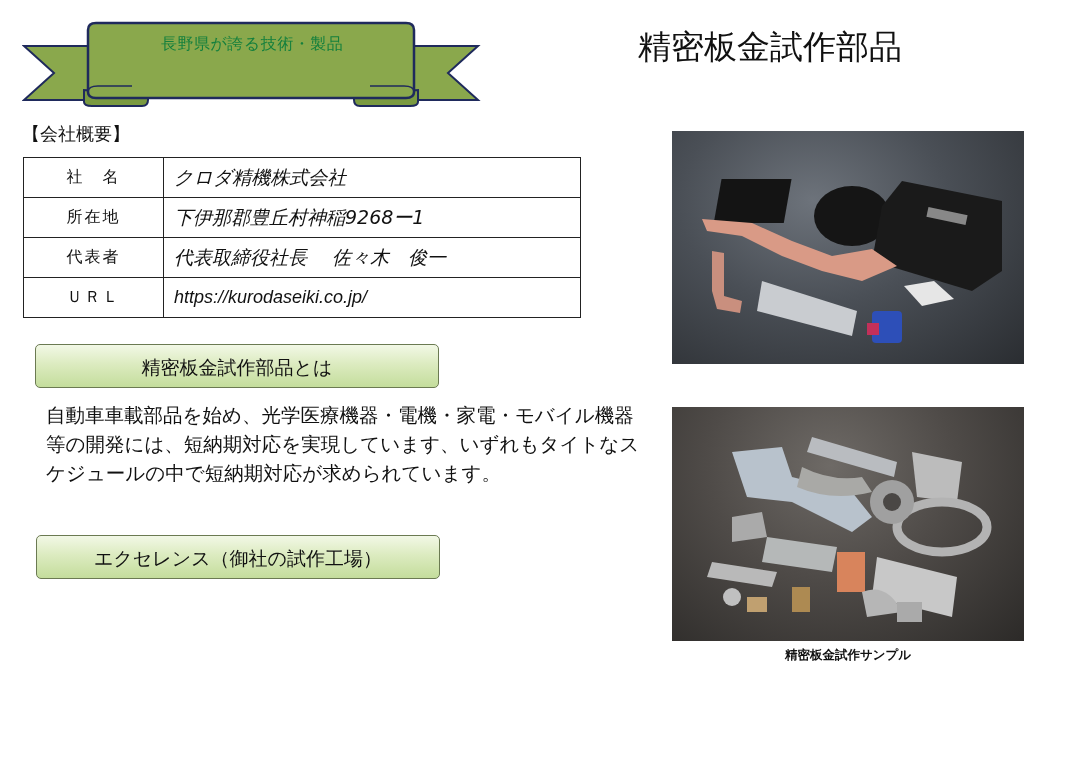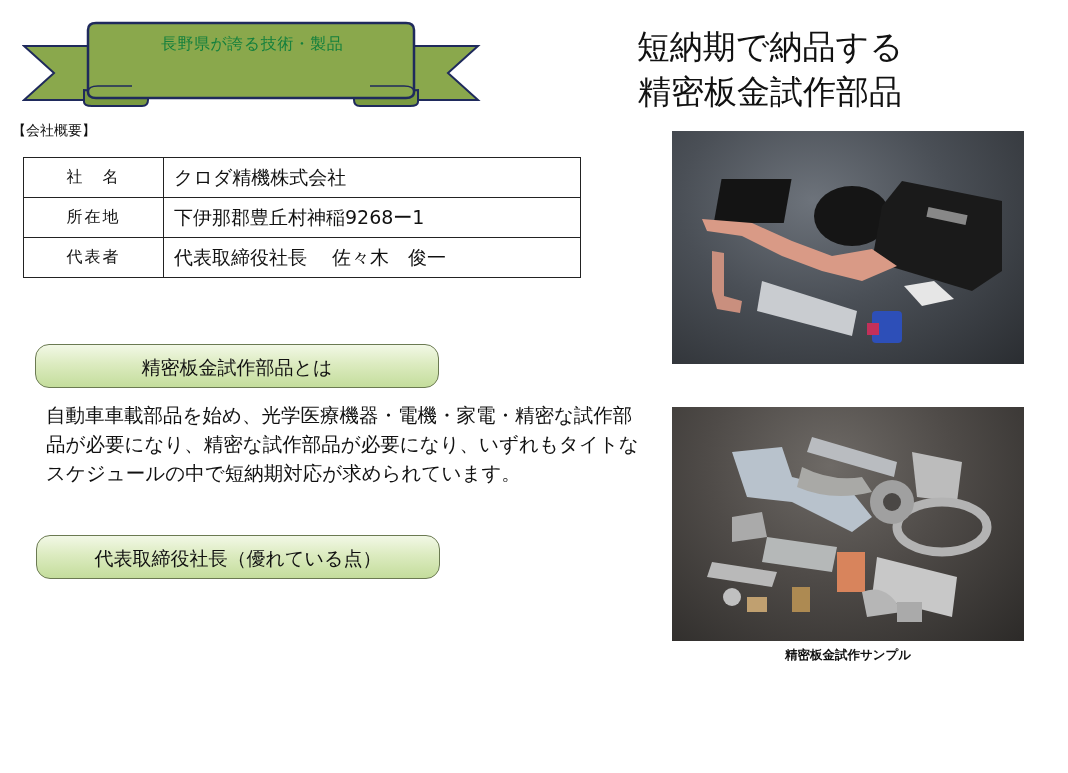--- a/index.html
+++ b/index.html
@@ -14,29 +14,29 @@
                  font-family:"DejaVu Sans", sans-serif; }
   .banner-l1 { top:14px; font-size:16px; letter-spacing:0.5px; }
   .banner-l2 { top:40px; font-size:15px; }
   .banner-l2 b { font-weight:bold; }
 
   
   #headline { left:610px; top:24px; width:320px; text-align:center;
               font-size:33px; line-height:45px; color:#111; }
 
   
-  #company-heading { left:12px; top:122px; font-size:14px; }
+  #company-heading { left:22px; top:122px; font-size:18px; }
   #company-table { left:23px; top:157px; border-collapse:collapse; width:558px; }
   #company-table td { border:1.5px solid #222; height:39px; padding:0; font-size:16px; }
   #company-table td.k { width:139px; text-align:center; letter-spacing:2px; }
-  #company-table td.v { padding-left:10px; font-size:19px; }
+  #company-table td.v { padding-left:10px; font-size:19px;font-style:italic; }
   #company-table td.v.url { font-family:"Liberation Sans", sans-serif; font-size:18px; }
 
   
-  .pill { width:404px; height:44px; border:1px solid #6b7a52; border-radius:14px;
+  .pill { width:404px; height:44px; border:1px solid #6b7a52; border-radius:5px;
           background:linear-gradient(to bottom, #f2f8e6 0%, #dcebc0 45%, #c4dd9c 100%);
           text-align:center; line-height:44px; font-size:19px; color:#111; box-sizing:border-box; }
   #pill1 { left:35px; top:344px; }
   #pill2 { left:36px; top:535px; }
 
   .para { left:46px; width:600px; font-size:19.5px; line-height:29px; color:#111; }
   #para1 { top:401px; }
   #para2 { top:591px; }
   #para2 .line { display:block; }
   #para2 .gap { margin-top:2px; }
@@ -63,46 +63,49 @@
     <path d="M396,70 L396,82 Q396,86 388,86 L338,86 Q332,86 332,80 L332,74 Z" fill="#7a9a40" stroke="#1f2a5c" stroke-width="2"></path>
 
     <path d="M66,10 Q66,3 74,3 L384,3 Q392,3 392,10 L392,72 Q392,78 384,78 L74,78 Q66,78 66,72 Z" fill="#8aa84c" stroke="#1f2a5c" stroke-width="2.5"></path>
     <path d="M66,72 Q66,66 76,66 L110,66" fill="none" stroke="#1f2a5c" stroke-width="1.5"></path>
     <path d="M392,72 Q392,66 382,66 L348,66" fill="none" stroke="#1f2a5c" stroke-width="1.5"></path>
   </svg>
   <div class="banner-text banner-l1">長野県が誇る技術・製品</div>
 </div>
 
 <div id="headline" class="abs">
-  <div>短納期で納品する</div>
   <div>精密板金試作部品</div>
 </div>
 
 <div id="company-heading" class="abs">【会社概要】</div>
 <table id="company-table" class="abs">
   <tbody>
       <tr>
     <td class="k">社　名</td>
     <td class="v">クロダ精機株式会社</td>
   </tr>
   <tr>
     <td class="k">所在地</td>
     <td class="v">下伊那郡豊丘村神稲9268ー1</td>
   </tr>
   <tr>
     <td class="k">代表者</td>
     <td class="v">代表取締役社長　 佐々木　俊一</td>
   </tr>
+  <tr>
+    <td class="k">ＵＲＬ</td>
+    <td class="v url">https://kurodaseiki.co.jp/</td>
+  </tr>
 </tbody>
   </table>
 
 <div id="pill1" class="abs pill">精密板金試作部品とは</div>
-<div id="para1" class="abs para">自動車車載部品を始め、光学医療機器・電機・家電・精密な試作部品が必要になり、精密な試作部品が必要になり、いずれもタイトなスケジュールの中で短納期対応が求められています。</div>
+<div id="para1" class="abs para">自動車車載部品を始め、光学医療機器・電機・家電・モバイル機器等の開発には、短納期対応を実現しています、いずれもタイトなスケジュールの中で短納期対応が求められています。</div>
 
-<div id="pill2" class="abs pill">代表取締役社長（優れている点）</div>
+<div id="pill2" class="abs pill">エクセレンス（御社の試作工場）</div>
 <div id="para2" class="abs para">
 </div>
 
 <div id="photo1" class="abs photo" title="電子部品・板金部品の写真（黒色コネクタ、銅製バスバー、制御基板ケース、青色コネクタ）">
   <svg width="352" height="233" viewBox="0 0 352 233">
 
     <rect x="58" y="48" width="70" height="44" fill="#141414" transform="skewX(-10)"></rect>
 
     <ellipse cx="180" cy="85" rx="38" ry="30" fill="#151515"></ellipse>
 

